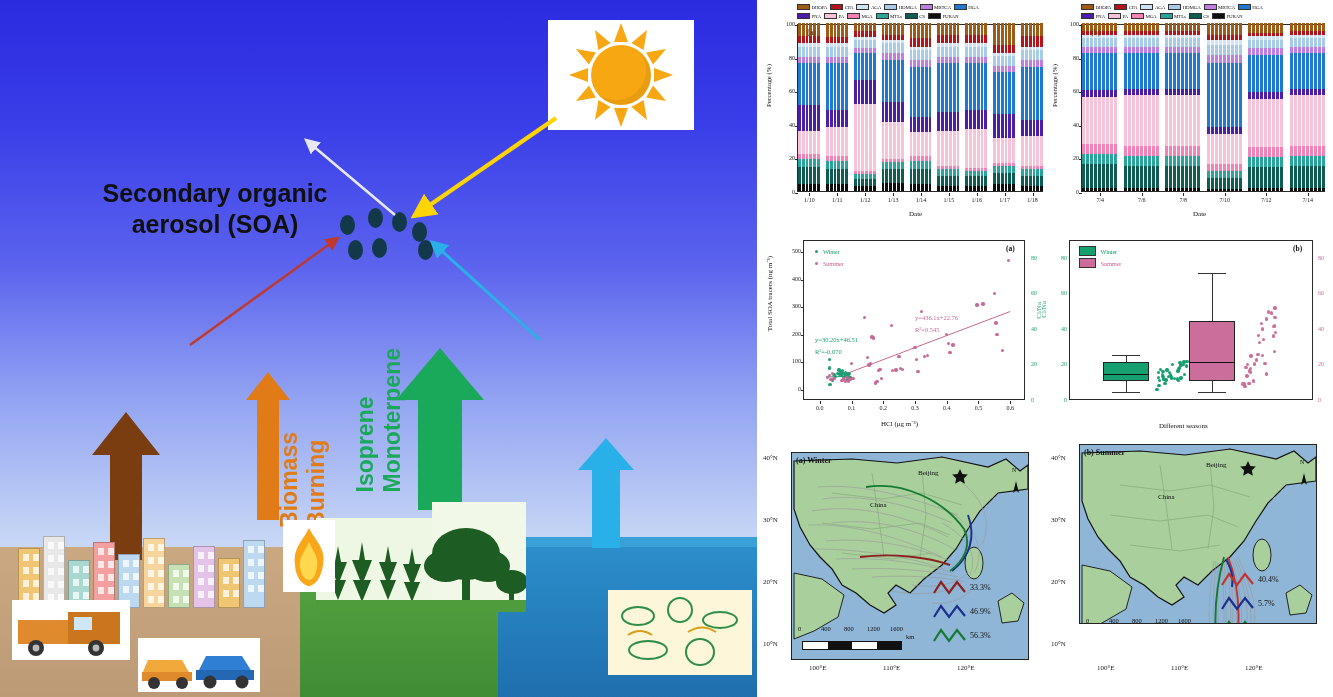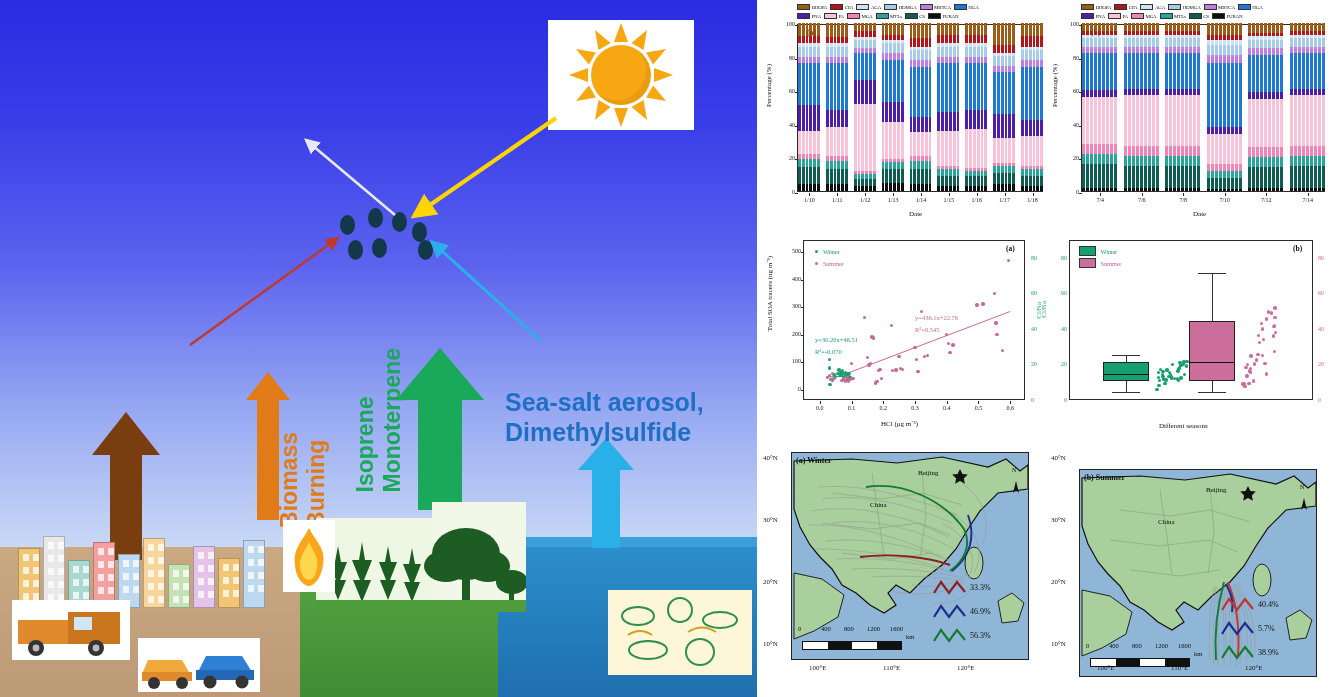--- a/index.html
+++ b/index.html
@@ -154,22 +154,22 @@
 
       <path d="M110,560 L110,455 L92,455 L126,412 L160,455 L142,455 L142,560 Z" fill="#7a3d10"></path>
 
       <path d="M257,520 L257,400 L246,400 L268,372 L290,400 L279,400 L279,520 Z" fill="#e07b18"></path>
 
       <path d="M418,510 L418,400 L396,400 L440,348 L484,400 L462,400 L462,510 Z" fill="#1aa85a"></path>
 
       <path d="M592,548 L592,470 L578,470 L606,438 L634,470 L620,470 L620,548 Z" fill="#2ab0e8"></path>
     </svg>
 
-    <div class="src-label" id="lbl-sea">Sea-salt aerosol,
-Dimethylsulfide</div>
+    <div class="soa-title">Secondary organic
+aerosol (SOA)</div>
     <div class="vlabel" id="lbl-biomass">Biomass
 Burning</div>
     <div class="vlabel" id="lbl-iso">Isoprene
 Monoterpene</div>
 
     <div id="city" style="position: absolute; left: 18px; top: 532px; width: 250px; height: 76px;">
         <div class="bld" style="left: 0px; width: 22px; height: 60px; background: rgb(240, 198, 116); border: 1px solid rgba(0, 0, 0, 0.25);">
           <div style="position: absolute; left: 4px; top: 5px; width: 6px; height: 7px; background: rgba(255, 255, 255, 0.75);"></div>
           <div style="position: absolute; left: 14px; top: 5px; width: 6px; height: 7px; background: rgba(255, 255, 255, 0.75);"></div>
           <div style="position: absolute; left: 4px; top: 18px; width: 6px; height: 7px; background: rgba(255, 255, 255, 0.75);"></div>
@@ -2320,21 +2320,21 @@
         <div class="axis-t" style="position: absolute; left: 0px; top: 10px; font-size: 7px;">40°N</div>
         <div class="axis-t" style="position: absolute; left: 0px; top: 72px; font-size: 7px;">30°N</div>
         <div class="axis-t" style="position: absolute; left: 0px; top: 134px; font-size: 7px;">20°N</div>
         <div class="axis-t" style="position: absolute; left: 0px; top: 196px; font-size: 7px;">10°N</div>
         <div class="axis-t" style="position: absolute; left: 46px; top: 220px; font-size: 7px;">100°E</div>
         <div class="axis-t" style="position: absolute; left: 120px; top: 220px; font-size: 7px;">110°E</div>
         <div class="axis-t" style="position: absolute; left: 194px; top: 220px; font-size: 7px;">120°E</div>
       </div>
 
     <div class="fig" style="left:294px;top:444px;width:280px;height:250px;">
-        <div class="mapbox" style="left: 28px; top: 25px; width: 238px; height: 208px;">
+        <div class="mapbox" style="left: 28px; top: 0; width: 238px; height: 180px;">
           <svg viewBox="0 0 238 208" style="width:238px;height:208px;display:block;">
             <rect x="0" y="0" width="238" height="208" fill="#8fb6d6"></rect>
             <path d="M2,8 L60,6 L105,10 L150,4 L196,14 L214,6 L228,18 L236,12 L236,36 L206,40 L188,58 L176,76 L164,96 L150,112 L132,126 L118,140 L104,132 L96,140 L104,152 L92,160 L78,152 L64,140 L50,132 L40,116 L28,104 L18,92 L8,74 L2,56 Z" fill="#a8cf9c" stroke="#111" stroke-width="1.2"></path>
             <path d="M2,120 L30,126 L52,142 L46,164 L22,178 L2,186 Z" fill="#a8cf9c" stroke="#111" stroke-width=".9"></path>
             <ellipse cx="182" cy="110" rx="9" ry="16" fill="#a8cf9c" stroke="#111" stroke-width=".9"></ellipse>
             <path d="M206,148 L220,140 L232,150 L226,168 L210,170 Z" fill="#a8cf9c" stroke="#111" stroke-width=".9"></path>
             <g stroke="#7a9a70" stroke-width=".5" fill="none">
               <path d="M40,40 L90,46 L130,40 L170,52"></path>
               <path d="M30,70 L80,76 L128,70 L158,82"></path>
               <path d="M50,100 L100,106 L140,100"></path>

